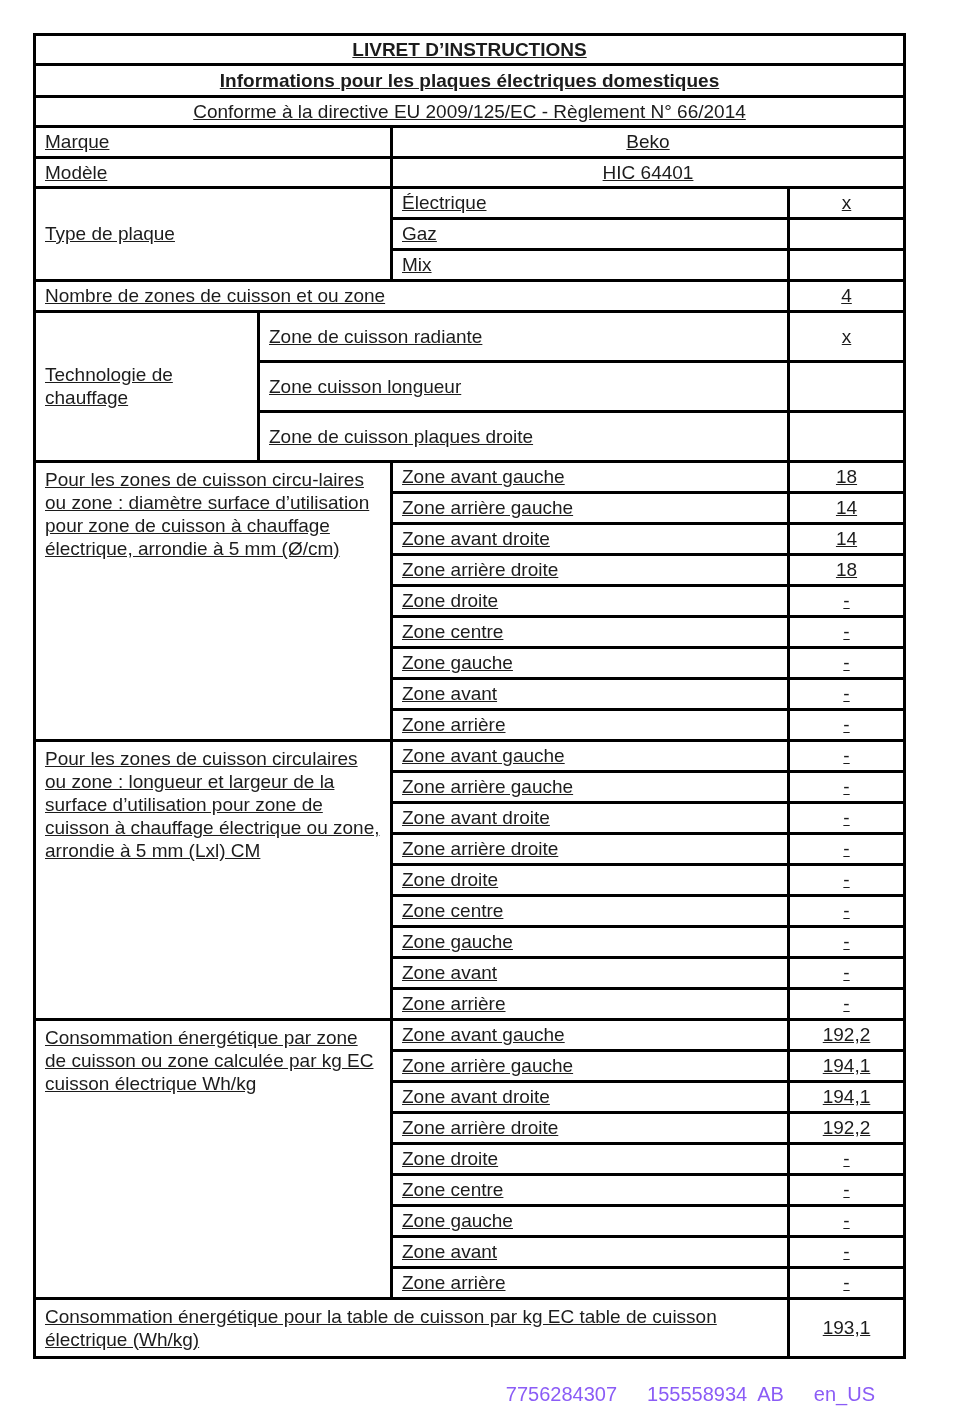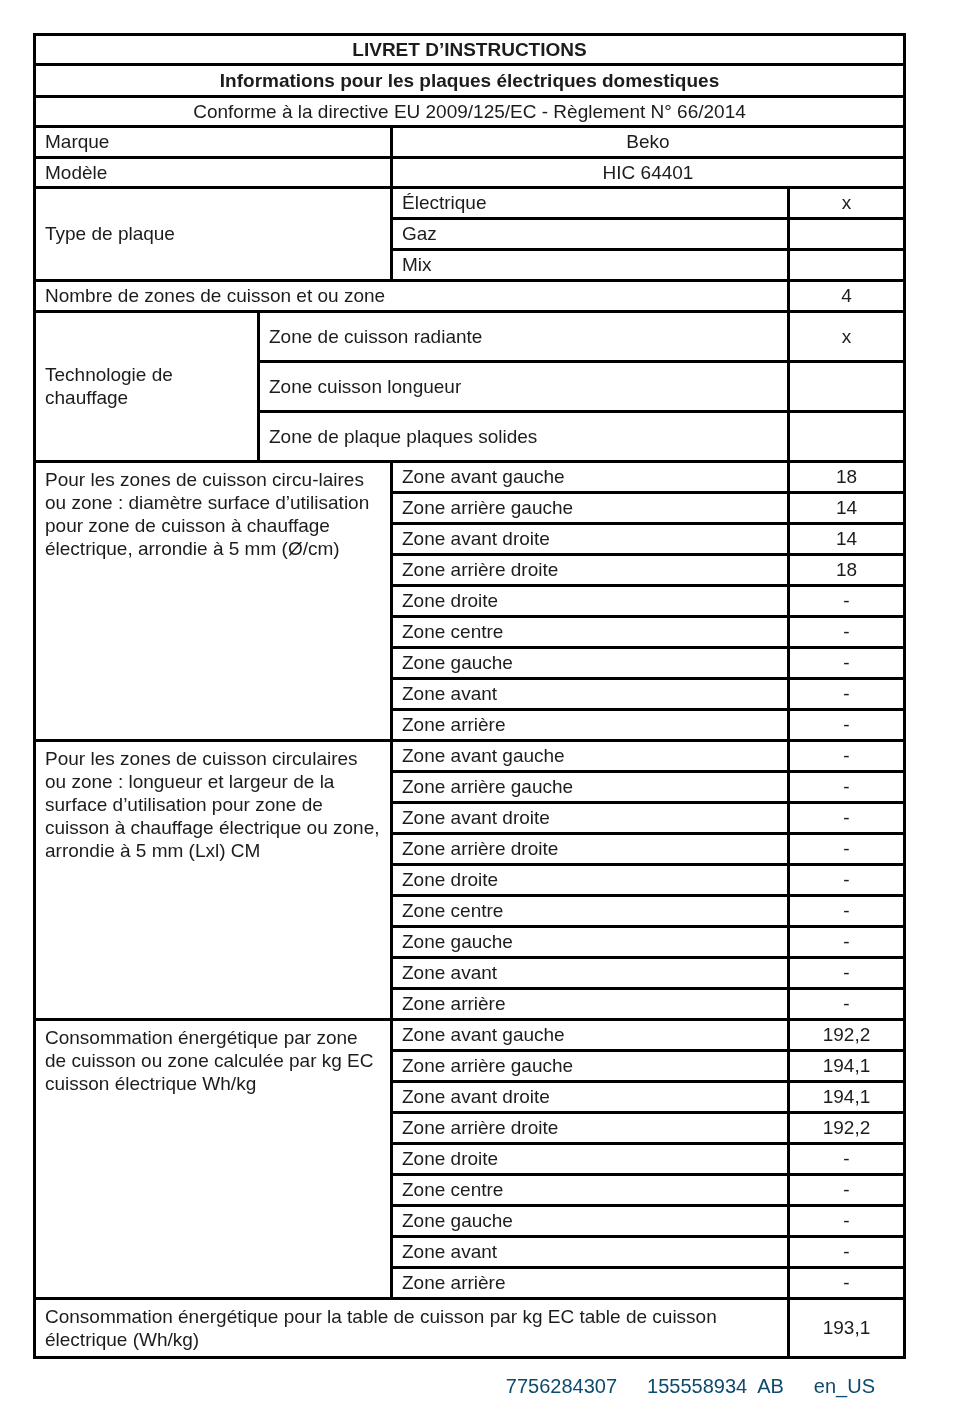--- a/index.html
+++ b/index.html
@@ -14,20 +14,21 @@
     color: #1c1c1c;
     position: relative;
   }
   .sheet {
     padding: 33px 0 0 33px;
   }
   table.spec {
     border-collapse: collapse;
     table-layout: fixed;
     width: 870px;
+    text-decoration: underline;
   }
   table.spec td {
     border: 3px solid #000000;
     font-size: 19px;
     line-height: 1.22;
     padding: 2px 9px;
     overflow: hidden;
     vertical-align: middle;
     background: #ffffff;
   }
@@ -41,28 +42,28 @@
   tr.rHead3 { height: 30px; }
   tr.rId    { height: 28px; }
   tr.rType  { height: 31px; }
   tr.rCount { height: 31px; padding-left: 16px; }
   tr.rTech  { height: 50px; }
   tr.rZone  { height: 31px; }
   tr.rTotal { height: 59px; margin-left: 12px; }
 
   .footer {
     width: 870px;
-    margin-top: 16px;
+    margin-top: 24px;
     display: flex;
     justify-content: flex-end;
     gap: 30px;
     padding-right: 28px;
     box-sizing: border-box;
     font-size: 20px;
-    color: #0c4a6e;
+    color: #8b5cf6;
   }
   .footer span { white-space: pre; }
 </style>
 </head>
 <body>
 
 <div class="sheet">
   <table class="spec">
     <colgroup>
       <col style="width:224px">
@@ -113,21 +114,21 @@
     <tr class="rTech">
       <td rowspan="3">Technologie de chauffage</td>
       <td colspan="2">Zone de cuisson radiante</td>
       <td class="center">x</td>
     </tr>
     <tr class="rTech">
       <td colspan="2">Zone cuisson longueur</td>
       <td class="center"></td>
     </tr>
     <tr class="rTech">
-      <td colspan="2">Zone de plaque plaques solides</td>
+      <td colspan="2">Zone de cuisson plaques droite</td>
       <td class="center"></td>
     </tr>
 
     <tr class="rZone">
       <td colspan="2" rowspan="9" class="top">Pour les zones de cuisson circu-laires ou zone : diamètre surface d’utilisation pour zone de cuisson à chauffage électrique, arrondie à 5 mm (Ø/cm)</td>
       <td>Zone avant gauche</td>
       <td class="center">18</td>
     </tr>
     <tr class="rZone">
       <td>Zone arrière gauche</td>

